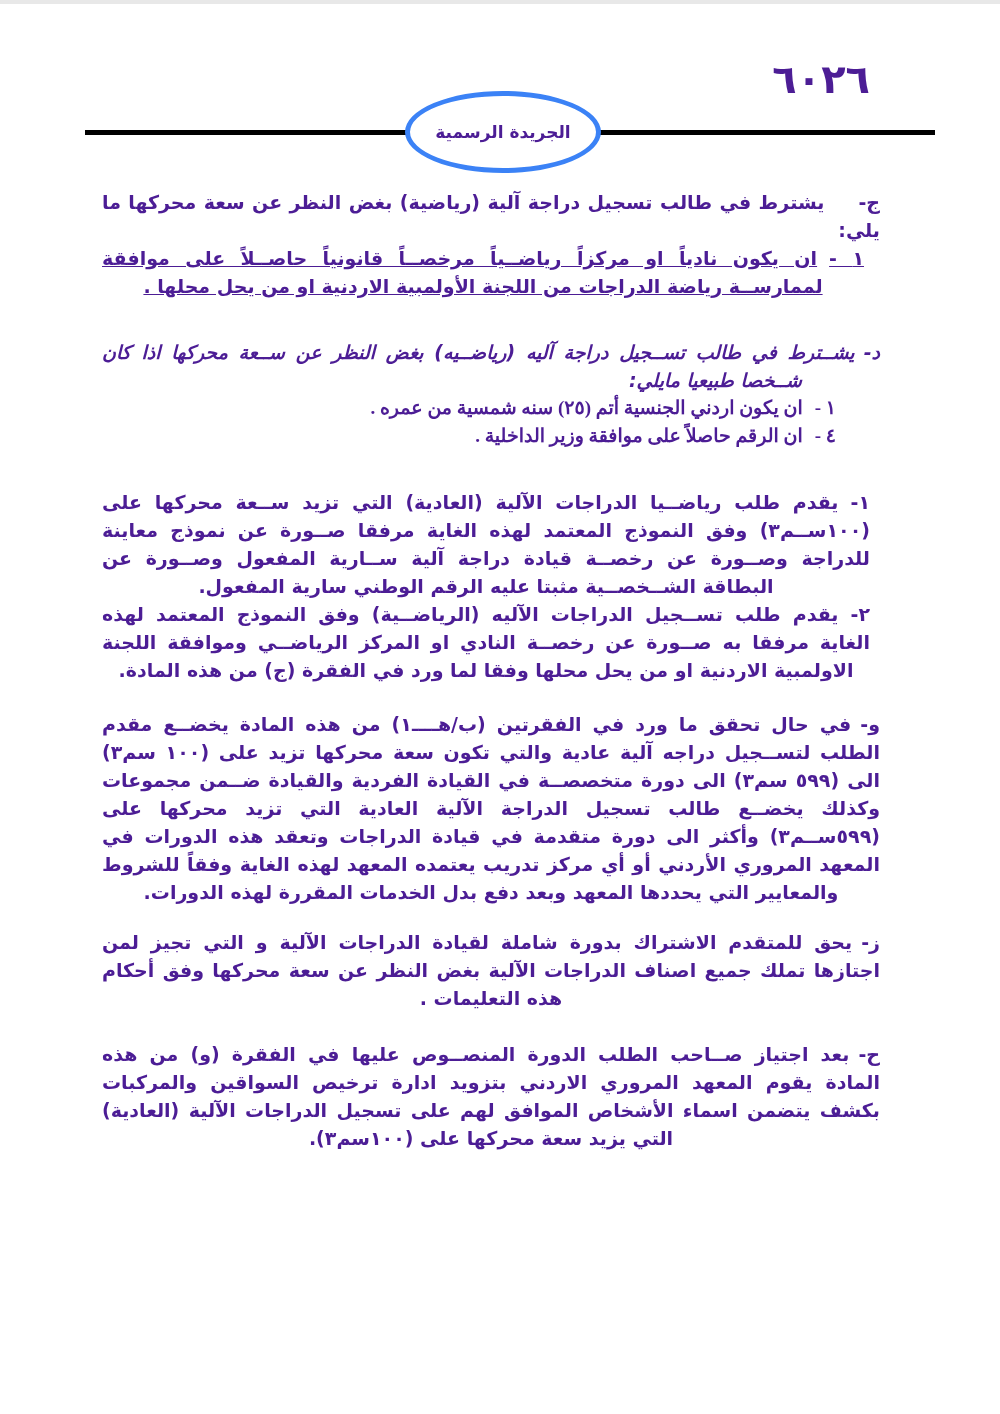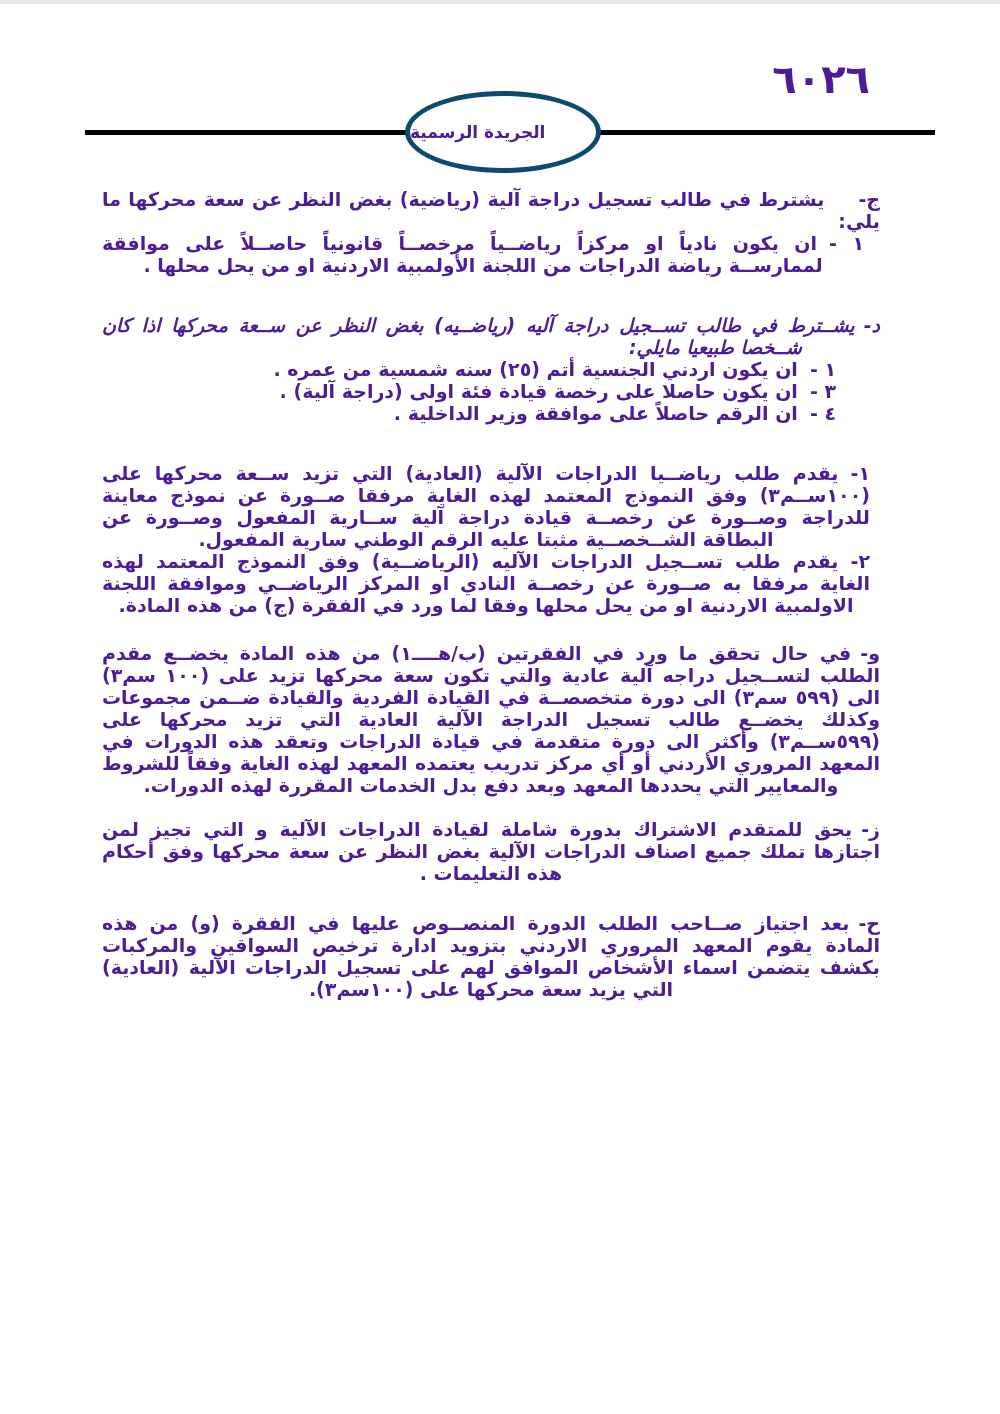--- a/index.html
+++ b/index.html
@@ -20,44 +20,44 @@
     direction:ltr;
   }
   .header-rule {
     position:absolute; top:126px; left:85px;
     width:850px; height:5px; background:#000;
   }
   .seal {
     position:absolute; top:87px; left:405px;
     width:186px; height:72px;
     background:#fff;
-    border:5px solid #0c4a6e;
+    border:5px solid #3b82f6;
     border-radius:50%;
-    display:flex; align-items:center; justify-content:flex-start;
+    display:flex; align-items:center; justify-content:center;
     z-index:2;
   }
   .seal-label { font-size:17px; white-space:nowrap; }
   
   .content {
     position:absolute; top:184px; right:120px;
     width:778px;
     direction:rtl;
   }
   .p {
     margin:0;
     font-size:19px;
-    line-height:22px;
+    line-height:28px;
     text-align:justify;
   }
   .center-last { text-align-last:center; }
   .marker-wide { margin-left:34px; }
   .marker { margin-left:9px; }
   .num { margin-left:12px; white-space:nowrap; }
-  .items-tight { padding-right:16px; }
-  .items-mid   { padding-right:44px; }
+  .items-tight { padding-right:16px;text-decoration:underline; }
+  .items-mid   { padding-right:44px;font-family:Liberation Serif, serif; }
   .items-slim  { padding-right:10px; }
   .hang-dal { padding-right:78px; text-indent:-78px;font-style:italic; }
   .sec-dal  { margin-top:38px; }
   .sec-ha   { margin-top:38px; }
   .sec-waw  { margin-top:26px; }
   .sec-zay  { margin-top:22px; }
   .sec-hha  { margin-top:28px; }
 </style>
 </head>
 <body>
@@ -78,21 +78,20 @@
       <p class="p"><span class="marker-wide">ج-</span><span>يشترط في طالب تسجيل دراجة آلية (رياضية) بغض النظر عن سعة محركها ما يلي:</span></p>
       <div class="items-tight">
         <p class="p center-last"><span class="num">١ -</span><span>ان يكون نادياً او مركزاً رياضــياً مرخصــاً قانونياً حاصــلاً على موافقة لممارســة رياضة الدراجات من اللجنة الأولمبية الاردنية او من يحل محلها .</span></p>
       </div>
     </section>
 
     <section class="sec-dal">
       <p class="p hang-dal"><span class="marker">د-</span><span>يشــترط في طالب تســجيل دراجة آليه (رياضــيه) بغض النظر عن ســعة محركها اذا كان شــخصا طبيعيا مايلي:</span></p>
       <div class="items-mid">
         <p class="p"><span class="num">١ -</span><span>ان يكون اردني الجنسية أتم (٢٥) سنه شمسية من عمره .</span></p>
-        <p class="p"><span class="num">٣ -</span><span>ان يكون حاصلا على رخصة قيادة فئة اولى (دراجة آلية) .</span></p>
         <p class="p"><span class="num">٤ -</span><span>ان الرقم حاصلاً على موافقة وزير الداخلية .</span></p>
       </div>
     </section>
 
     <section class="sec-ha">
       <div class="items-slim">
         <p class="p center-last"><span class="num">١-</span><span>يقدم طلب رياضــيا الدراجات الآلية (العادية) التي تزيد ســعة محركها على (١٠٠ســم٣) وفق النموذج المعتمد لهذه الغاية مرفقا صــورة عن نموذج معاينة للدراجة وصــورة عن رخصــة قيادة دراجة آلية ســارية المفعول وصــورة عن البطاقة الشــخصــية مثبتا عليه الرقم الوطني سارية المفعول.</span></p>
         <p class="p center-last"><span class="num">٢-</span><span>يقدم طلب تســجيل الدراجات الآليه (الرياضــية) وفق النموذج المعتمد لهذه الغاية مرفقا به صــورة عن رخصــة النادي او المركز الرياضــي وموافقة اللجنة الاولمبية الاردنية او من يحل محلها وفقا لما ورد في الفقرة (ج) من هذه المادة.</span></p>
       </div>
     </section>

